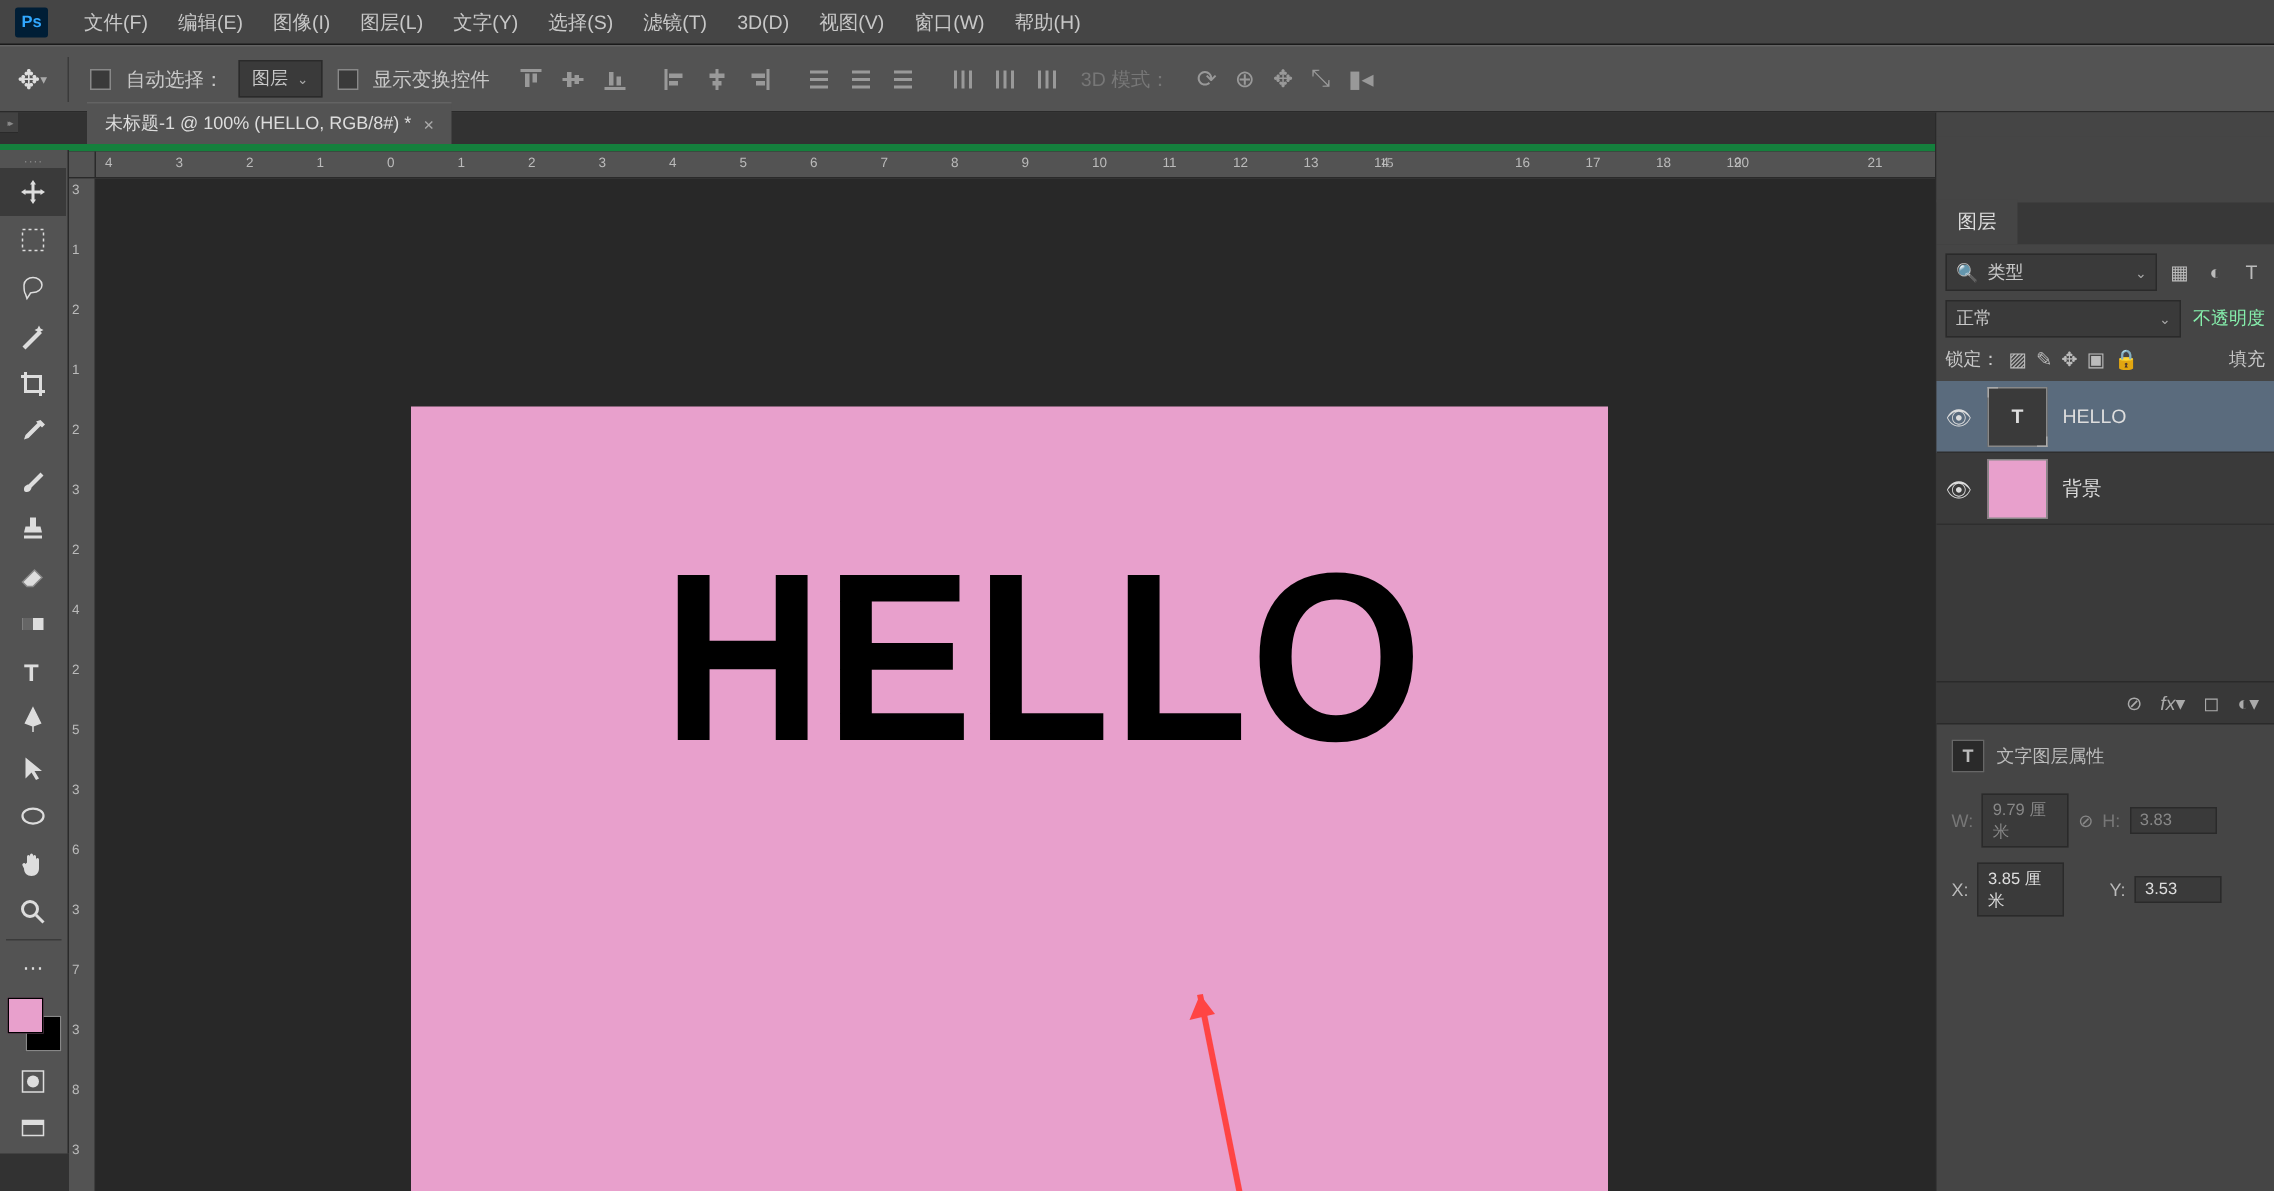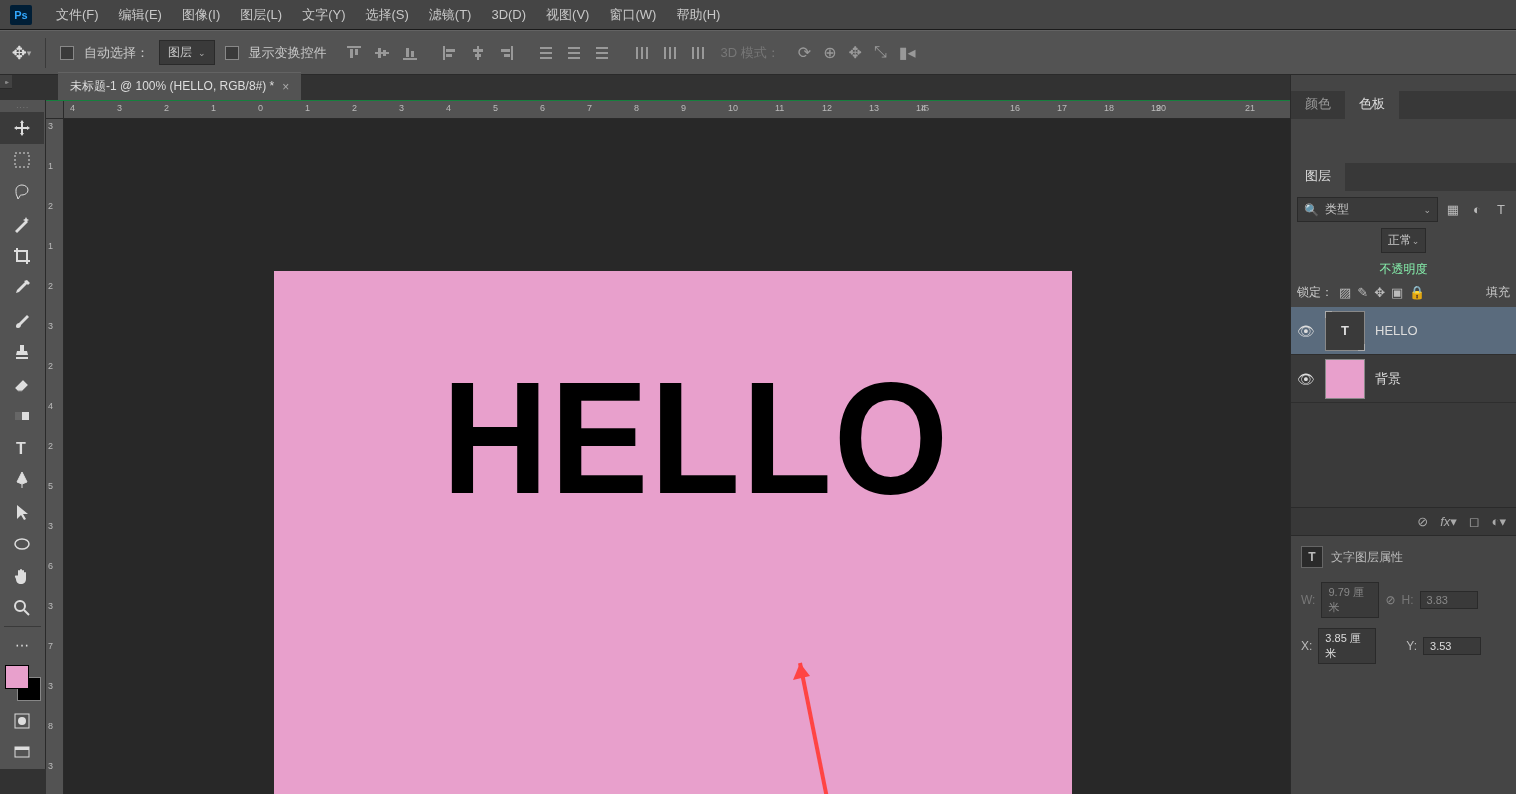--- a/index.html
+++ b/index.html
@@ -19,21 +19,21 @@
 .dropdown { background: #3a3a3a; border: 1px solid #2a2a2a; padding: 3px 8px; display: flex; align-items: center; gap: 6px; font-size: 12px; }
 .dd-arrow { font-size: 9px; color: #aaa; }
 .align-group { display: flex; gap: 2px; margin-left: 4px; }
 .align-btn { width: 26px; height: 26px; display: flex; align-items: center; justify-content: center; color: #999; cursor: pointer; }
 .align-btn svg { width: 16px; height: 16px; }
 .mode3d { color: #777; font-size: 13px; }
 .icon3d-group { display: flex; gap: 12px; margin-left: 8px; }
 .icon3d { color: #999; font-size: 16px; }
 
 
-.doctab-bar { height: 26px; background: #323232; display: flex; align-items: flex-end; padding-left: 58px; border-bottom: 1px solid #15803d; }
+.doctab-bar { height: 26px; background: #323232; display: flex; align-items: flex-end; padding-left: 58px; border-bottom: 5px solid #15803d; }
 .doctab { background: #535353; padding: 5px 12px; font-size: 12px; color: #ddd; border-top: 1px solid #636363; display: flex; align-items: center; gap: 8px; }
 .doctab .close { color: #aaa; font-size: 12px; }
 
 
 .left-strip { position: absolute; left: 0; top: 75px; width: 12px; height: 14px; background: #424242; border-bottom: 1px solid #2a2a2a; display:flex; align-items:center; justify-content:center; }
 .left-strip::after { content:"▸▸"; font-size:6px; color:#888; letter-spacing:-2px; }
 
 
 .toolbox { position: absolute; left: 0; top: 100px; width: 46px; background: #535353; border-right: 1px solid #2a2a2a; padding-top: 2px; }
 .toolbox-grip { height: 10px; display:flex; align-items:center; justify-content:center; color:#888; font-size:8px; letter-spacing:1px; }
@@ -64,21 +64,21 @@
 .panel-tabs { display: flex; background: #383838; height: 28px; align-items: flex-end; }
 .panel-tab { padding: 6px 14px; font-size: 13px; color: #999; cursor: pointer; }
 .panel-tab.active { background: #454545; color: #ddd; }
 .panel-body { background: #454545; padding: 6px 8px; }
 
 
 .layer-filter-row { display: flex; align-items: center; gap: 6px; margin-bottom: 6px; }
 .layer-type-dd { flex: 1; background: #3a3a3a; border: 1px solid #2a2a2a; padding: 3px 6px; display: flex; align-items: center; gap: 6px; font-size: 12px; }
 .filter-icons { display: flex; gap: 6px; }
 .filter-ic { width: 18px; height: 18px; display:flex; align-items:center; justify-content:center; color:#bbb; font-size:13px; }
-.blend-row { display: flex; align-items: center; gap: 8px; margin-bottom: 6px; flex-direction: column; }
+.blend-row { display: flex; align-items: center; gap: 8px; margin-bottom: 6px; }
 .blend-dd { flex: 1; background: #3a3a3a; border: 1px solid #2a2a2a; padding: 3px 6px; display: flex; align-items: center; justify-content: space-between; font-size: 12px; }
 .opacity-label { font-size: 12px; color: #86efac; white-space: nowrap; }
 .lock-row { display: flex; align-items: center; gap: 6px; font-size: 12px; margin-bottom: 6px; }
 .lock-icons { display: flex; gap: 6px; }
 .lock-ic { color: #bbb; font-size: 13px; }
 .layer-list { background: #3a3a3a; min-height: 200px; }
 .layer-row { display: flex; align-items: center; height: 48px; border-bottom: 1px solid #2e2e2e; padding: 0 6px; gap: 10px; }
 .layer-row.selected { background: #5a6b7d; }
 .eye { width: 18px; color: #ddd; font-size: 14px; }
 .layer-thumb { width: 40px; height: 40px; border: 1px solid #888; display: flex; align-items: center; justify-content: center; background: #444; }
@@ -412,24 +412,20 @@
             <path d="M10 5 L3 22 L20 18 Z" fill="#f44"></path>
           </svg>
       </div>
     </div>
   </div>
 </div>
 
 <div class="right-panels">
   <div class="right-grip"></div>
 
-  <div class="panel-tabs">
-    <div class="panel-tab">颜色</div>
-    <div class="panel-tab active">色板</div>
-  </div>
   <div class="panel-body color-panel"></div>
 
   <div class="panel-tabs">
     <div class="panel-tab active">图层</div>
   </div>
   <div class="panel-body" style="padding:6px 6px 0 6px;">
     <div class="layer-filter-row">
       <div class="layer-type-dd">
         <span>🔍</span>
         <span>类型</span>

